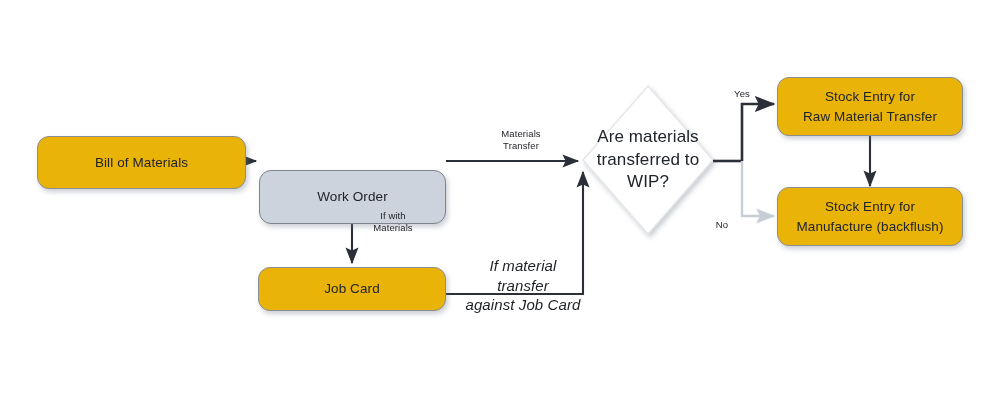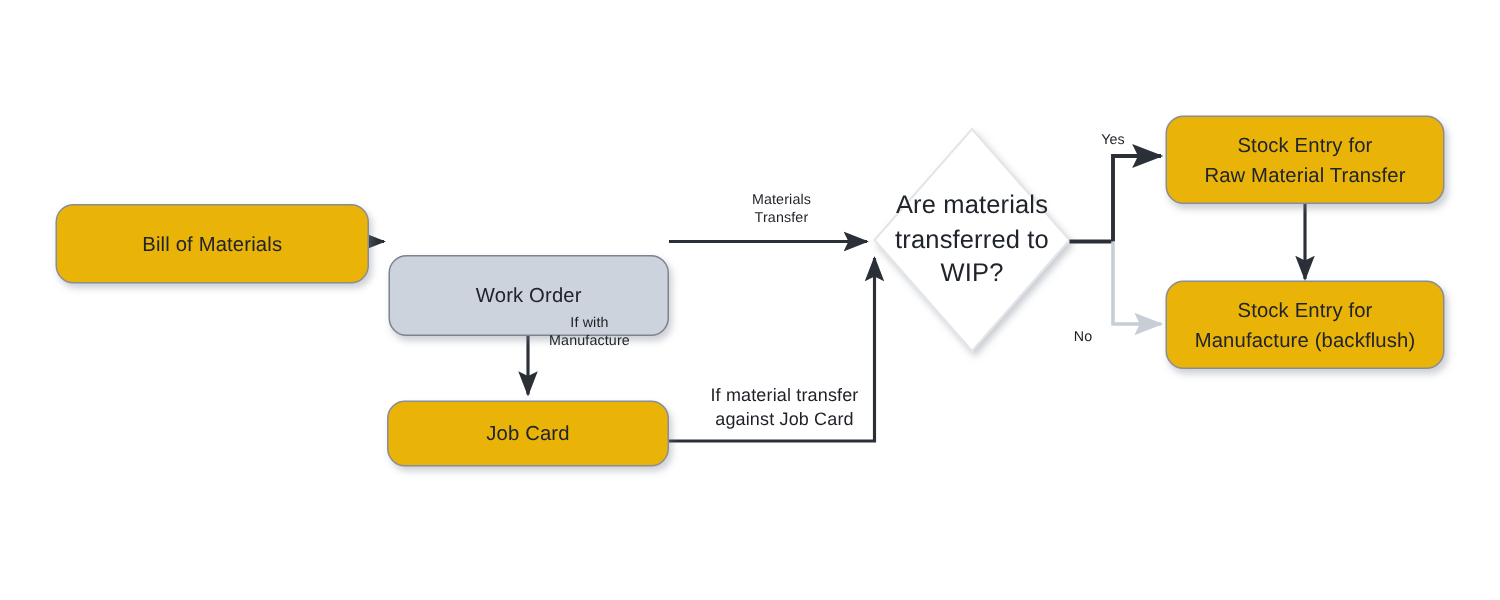--- a/index.html
+++ b/index.html
@@ -67,21 +67,22 @@
   .edge-label {
     position: absolute;
     color: #1d2026;
     font-size: 9.5px;
     line-height: 1.3;
     text-align: center;
     white-space: pre-line;
     letter-spacing: 0.1px;
   }
   .edge-label.small {
-    font-size: 12px;
+    font-size: 15px;
+    font-style: italic;
   }
 </style>
 </head>
 <body>
 
 <div id="canvas">
 
   <svg id="edges" viewBox="0 0 1000 400" xmlns="http://www.w3.org/2000/svg">
     <defs>
       <marker id="arrow-dark" markerWidth="9" markerHeight="9" refX="7.4" refY="3.4" orient="auto" markerUnits="strokeWidth">
@@ -138,21 +139,21 @@
 
   <div class="node" style="left:777px; top:187px; width:186px; height:59px;">
     <span class="label">Stock Entry for
 Manufacture (backflush)</span>
   </div>
 
   <div class="edge-label" style="left:478px; top:128px; width:86px;">Materials
 Transfer</div>
 
   <div class="edge-label" style="left:350px; top:210px; width:86px;">If with
-Manufacture</div>
+Materials</div>
 
   <div class="edge-label small" style="left:462px; top:256px; width:122px;">If material transfer
 against Job Card</div>
 
   <div class="edge-label" style="left:728px; top:88px; width:28px;">Yes</div>
 
   <div class="edge-label" style="left:708px; top:219px; width:28px;">No</div>
 
 </div>
 

